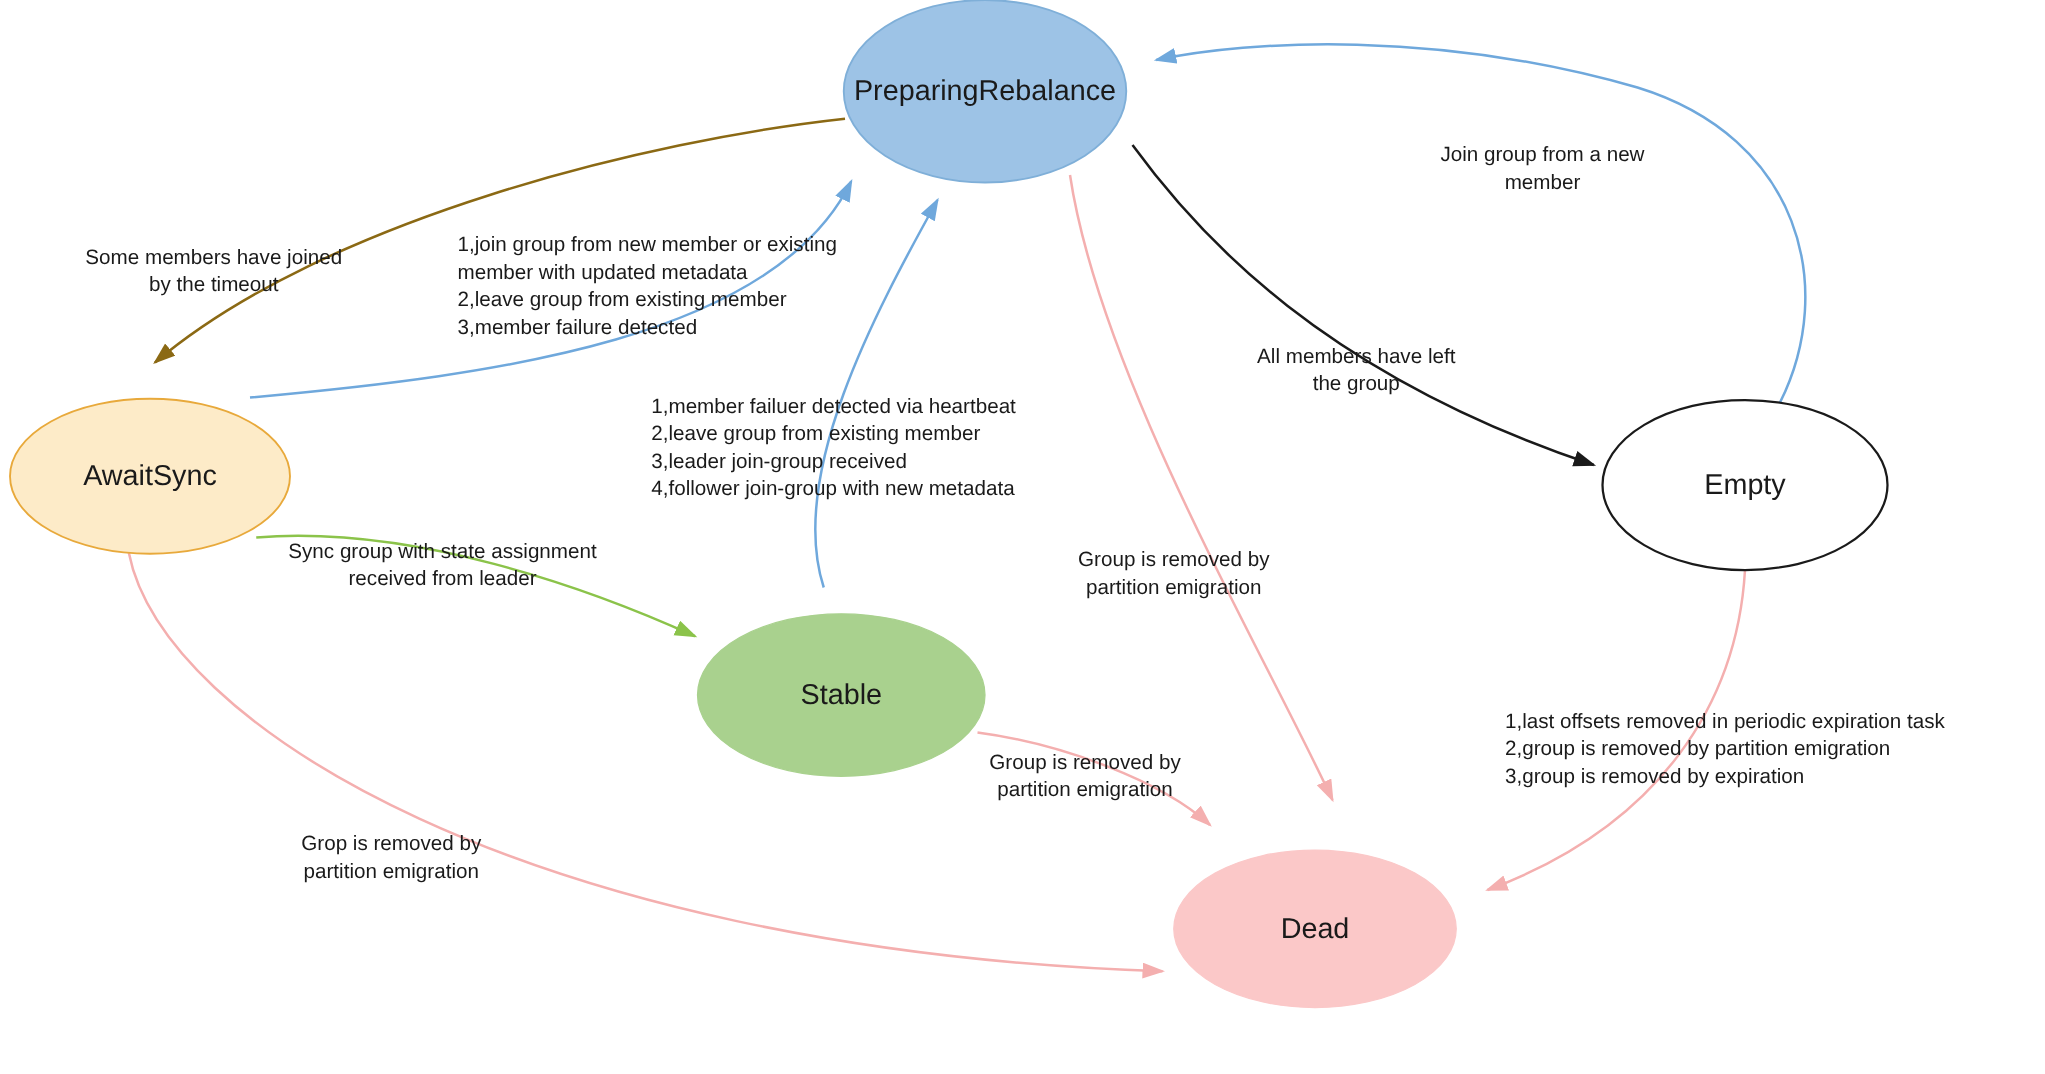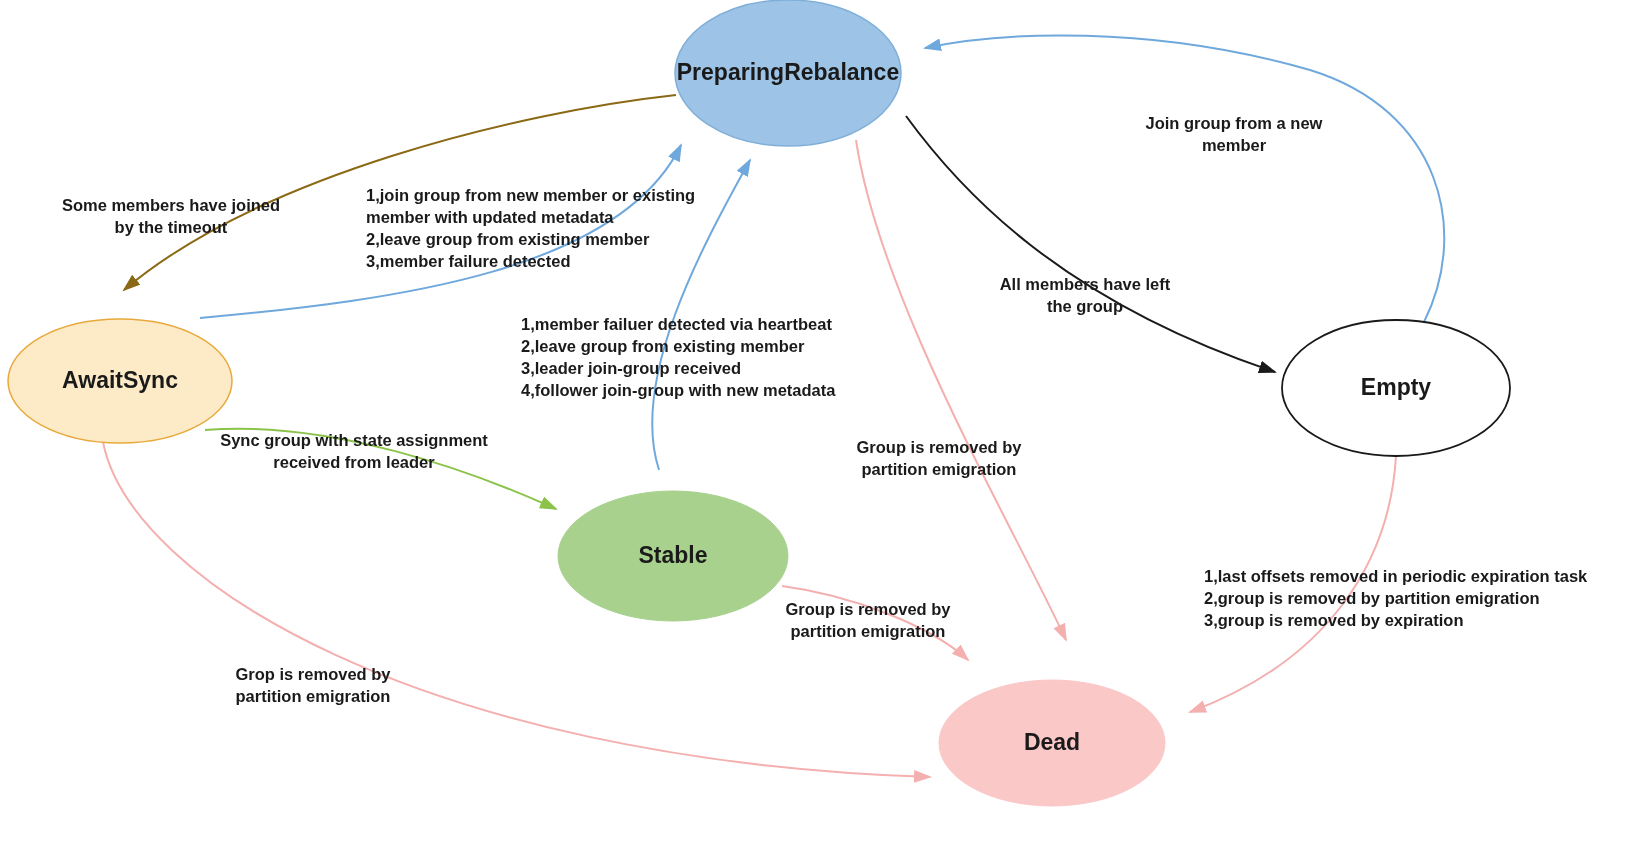--- a/index.html
+++ b/index.html
@@ -13,21 +13,20 @@
     height: 859px;
     position: relative;
     overflow: hidden;
     font-family: "Liberation Sans", sans-serif;
   }
   #diagram-root {
     position: absolute;
     left: 0; top: 0;
     width: 1636px;
     height: 670px;
-    font-weight: bold;
   }
   svg.canvas {
     position: absolute;
     left: 0; top: 0;
     width: 1636px;
     height: 859px;
   }
   .node-label {
     font-family: "Liberation Sans", sans-serif;
     font-size: 23px;

